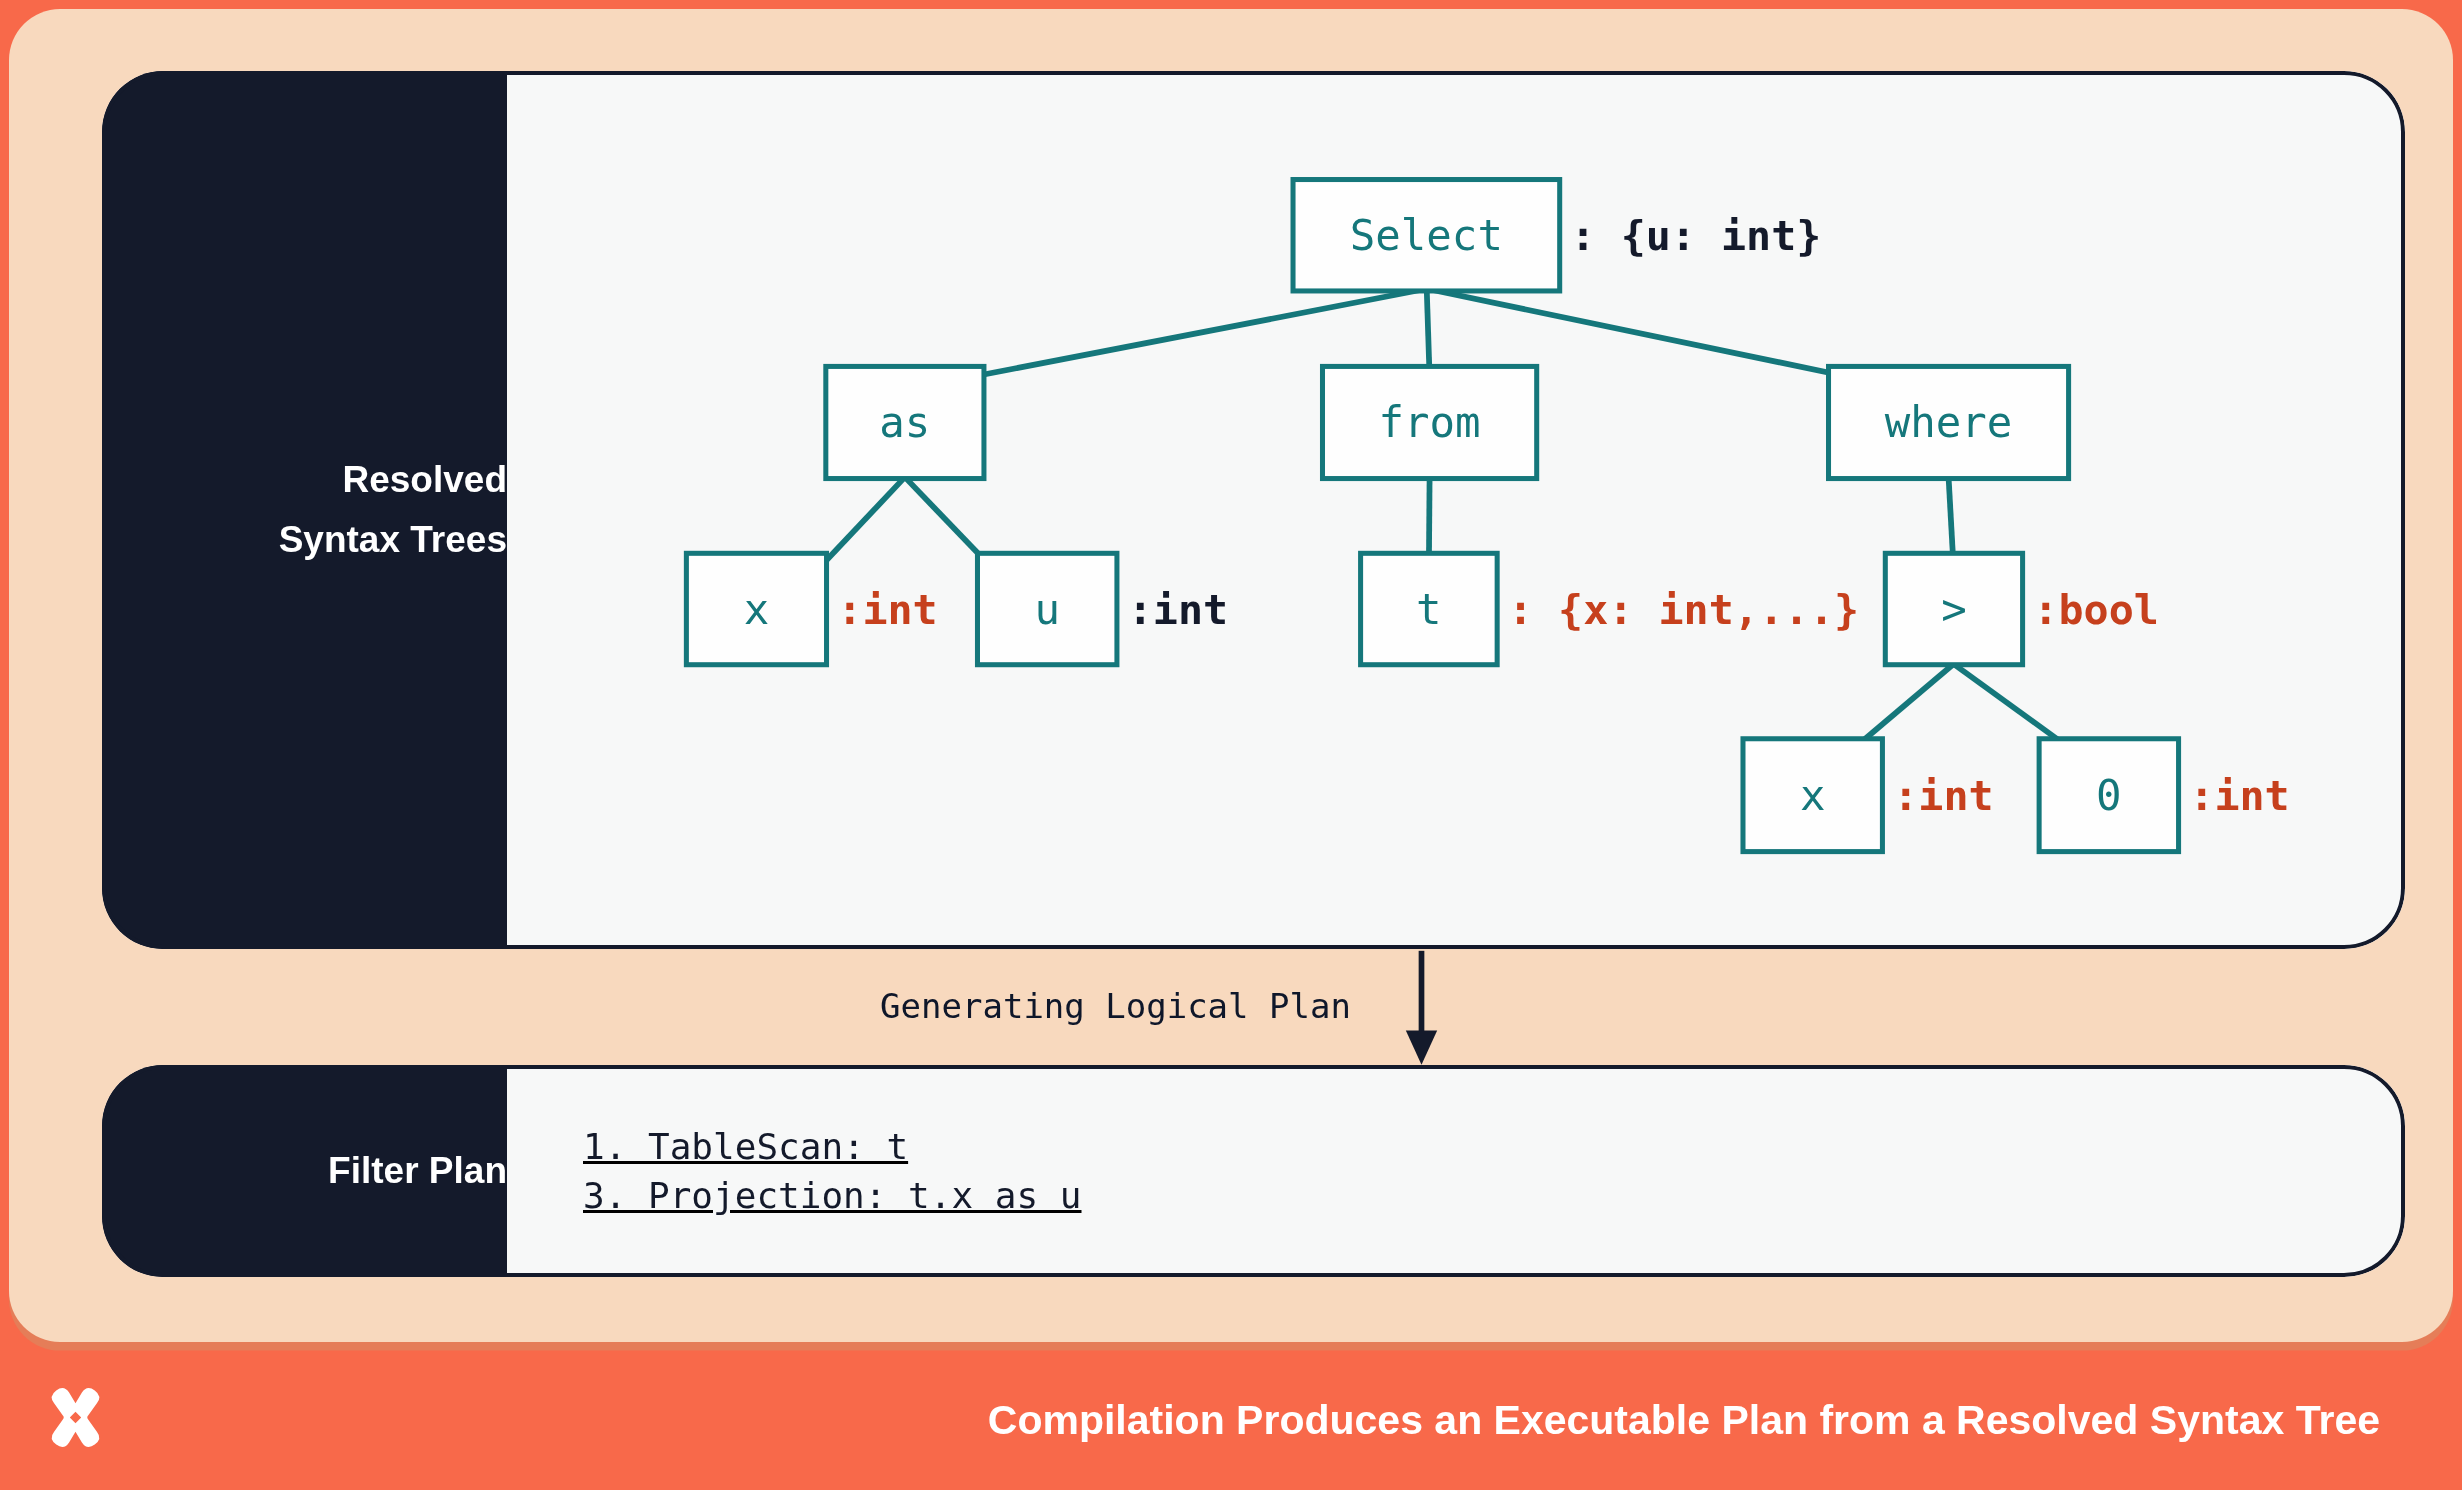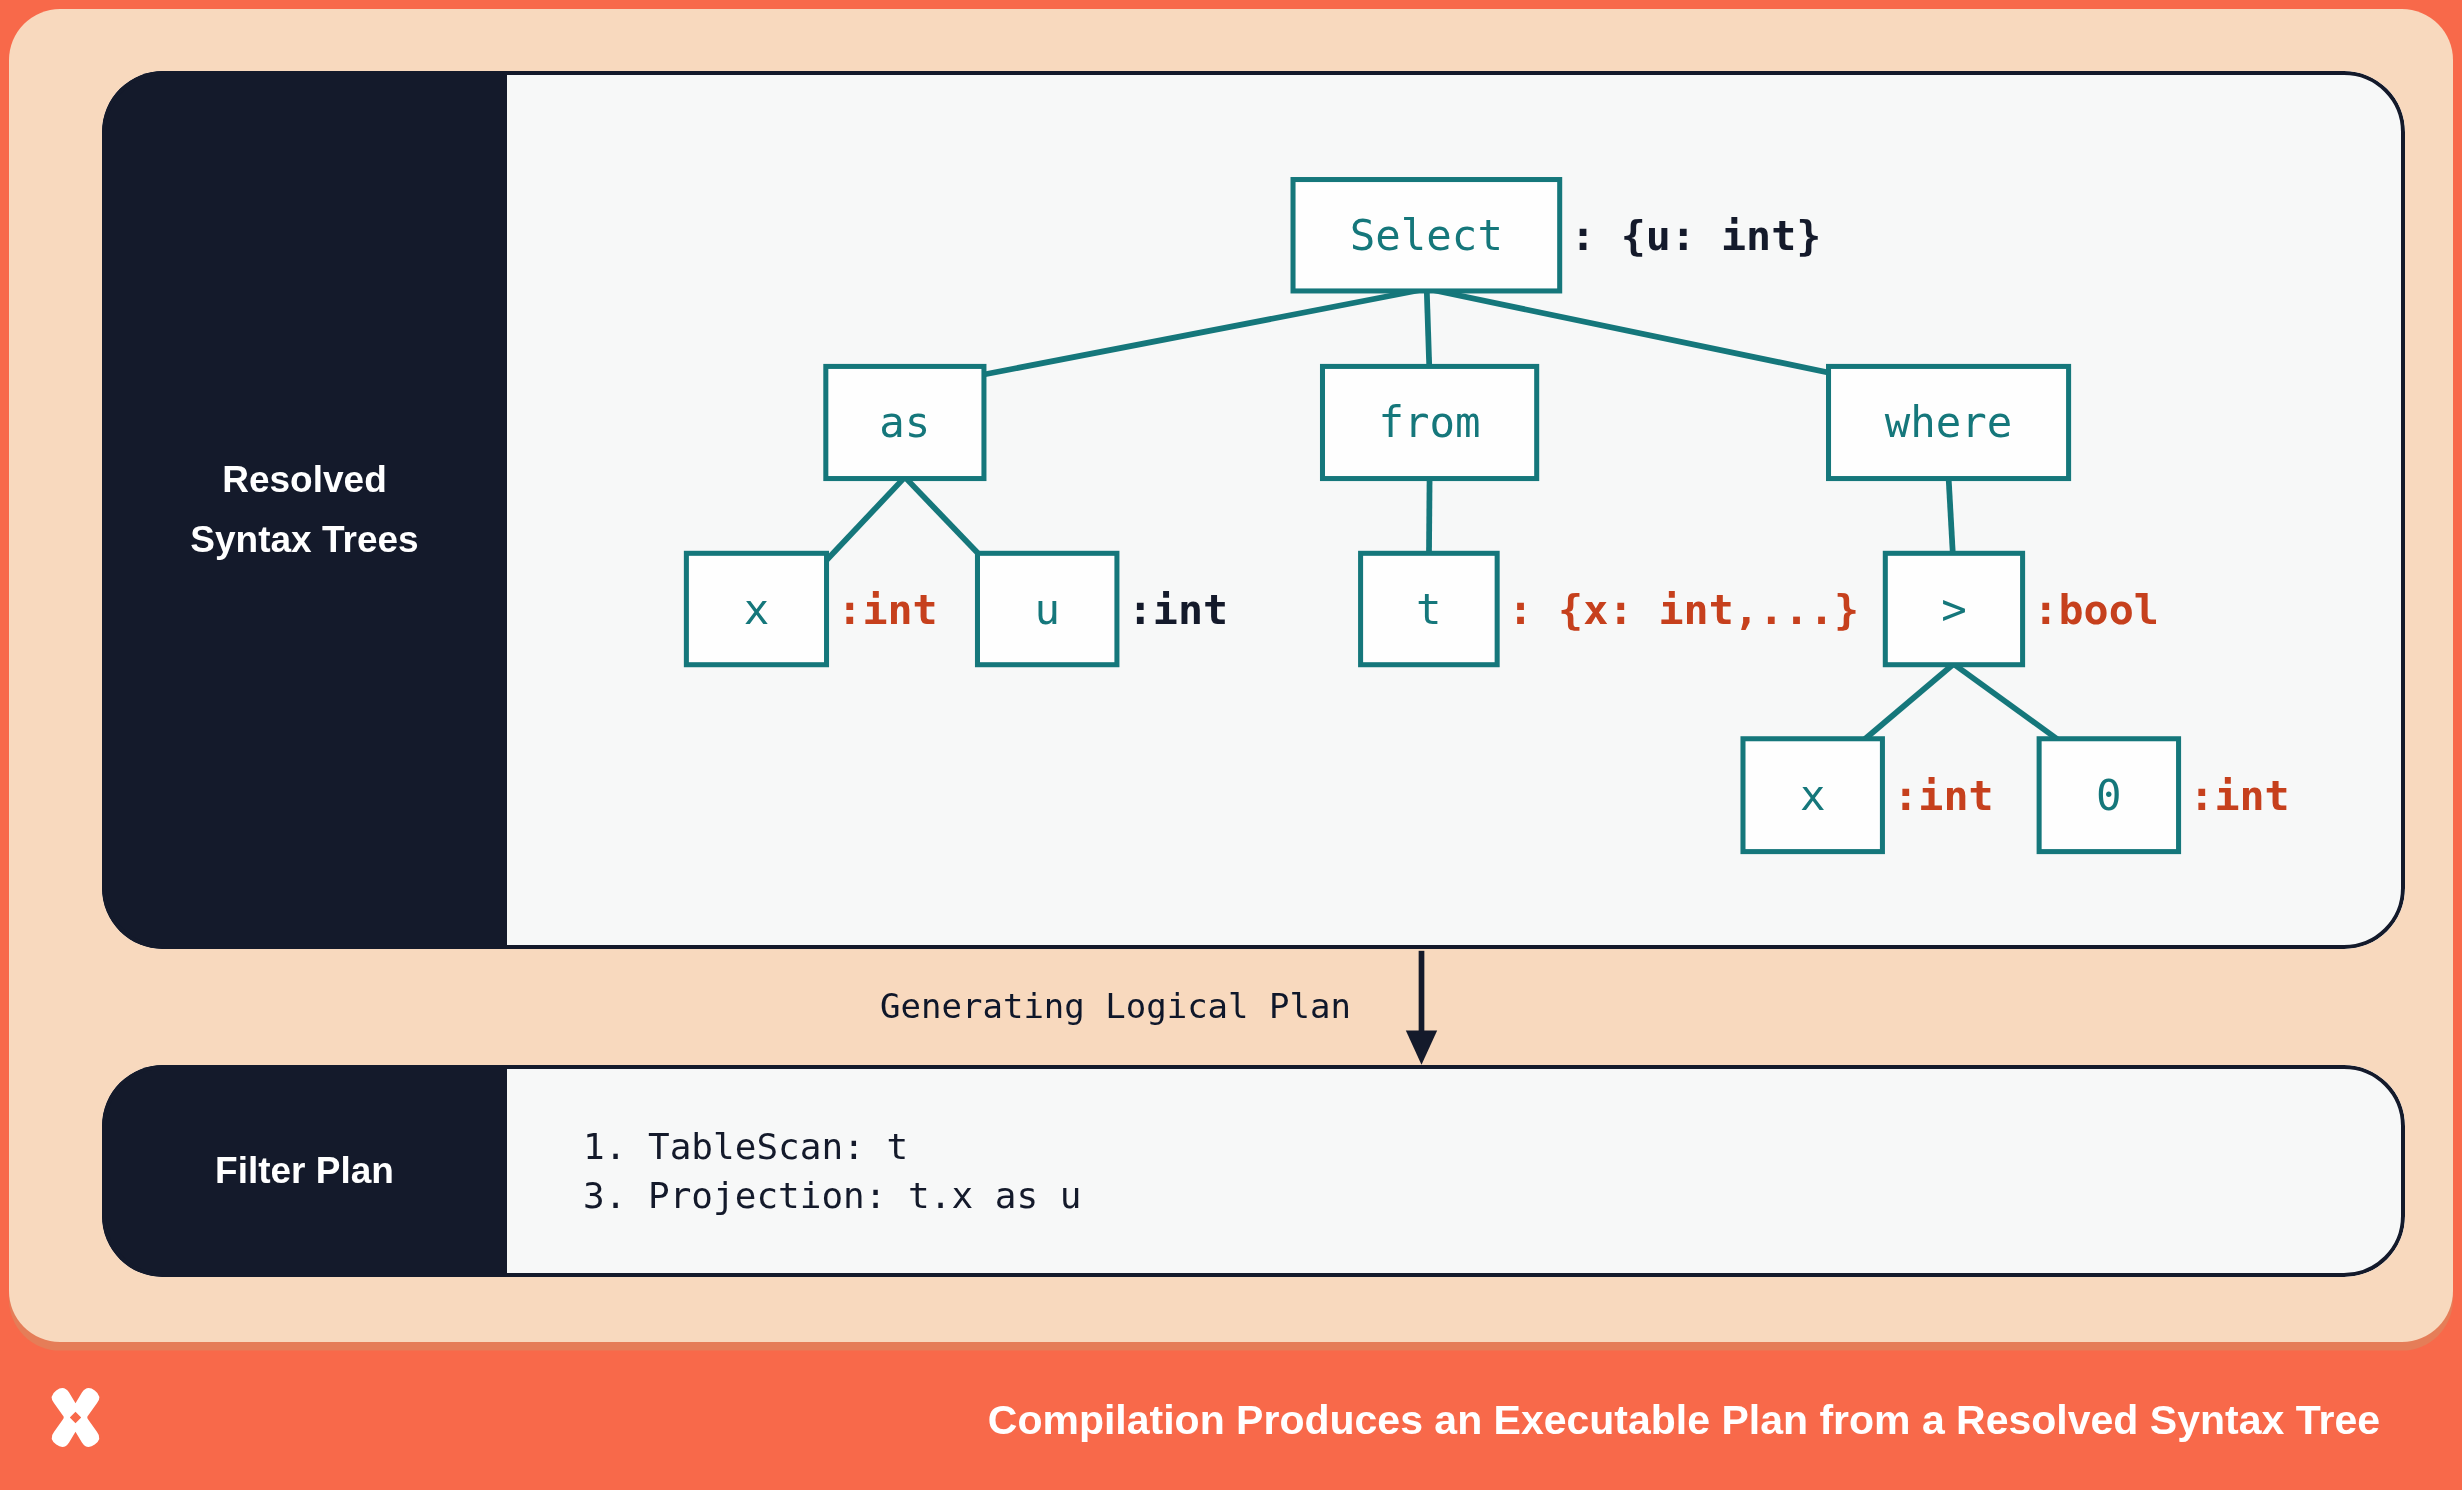--- a/index.html
+++ b/index.html
@@ -27,41 +27,41 @@
   .panel .border-overlay{
     position:absolute;inset:0;border:4.3px solid #141a2b;border-radius:61px;
     pointer-events:none;z-index:5;
   }
   .panel-top{top:71px;height:878px;}
   .panel-bottom{top:1065px;height:212px;}
 
   .sidebar{
     position:absolute;left:0;top:0;bottom:0;width:405px;
     background:#141a2b;z-index:2;
-    display:flex;flex-direction:column;justify-content:center;align-items:center;
+    display:flex;flex-direction:column;justify-content:center;align-items:flex-end;
   }
   .sidebar-line{
     color:#ffffff;font-weight:700;font-size:37px;line-height:60px;
     text-align:center;white-space:nowrap;
   }
 
   svg.tree{position:absolute;inset:0;z-index:1;}
 
   
   .transition-label{
     position:absolute;left:844px;top:970px;width:543px;height:71px;
     display:flex;align-items:center;justify-content:center;
     font-size:34px;color:#0f172a;white-space:nowrap;
   }
   svg.arrow{position:absolute;left:1398px;top:949px;width:47px;height:119px;}
 
   
   .steps{
     position:absolute;left:481px;top:0;bottom:0;right:29px;z-index:1;
-    display:flex;flex-direction:column;justify-content:center;
+    display:flex;flex-direction:column;justify-content:center;text-decoration:underline;
   }
   .step-line{
     font-size:36px;line-height:49px;color:#141a2b;white-space:pre;
   }
 
   
   .footer{position:absolute;left:0;top:1351px;width:2421px;height:139px;}
   .logo{position:absolute;left:41px;top:33px;width:69px;height:67px;}
   .footer-title{
     position:absolute;right:41px;top:0;height:139px;

